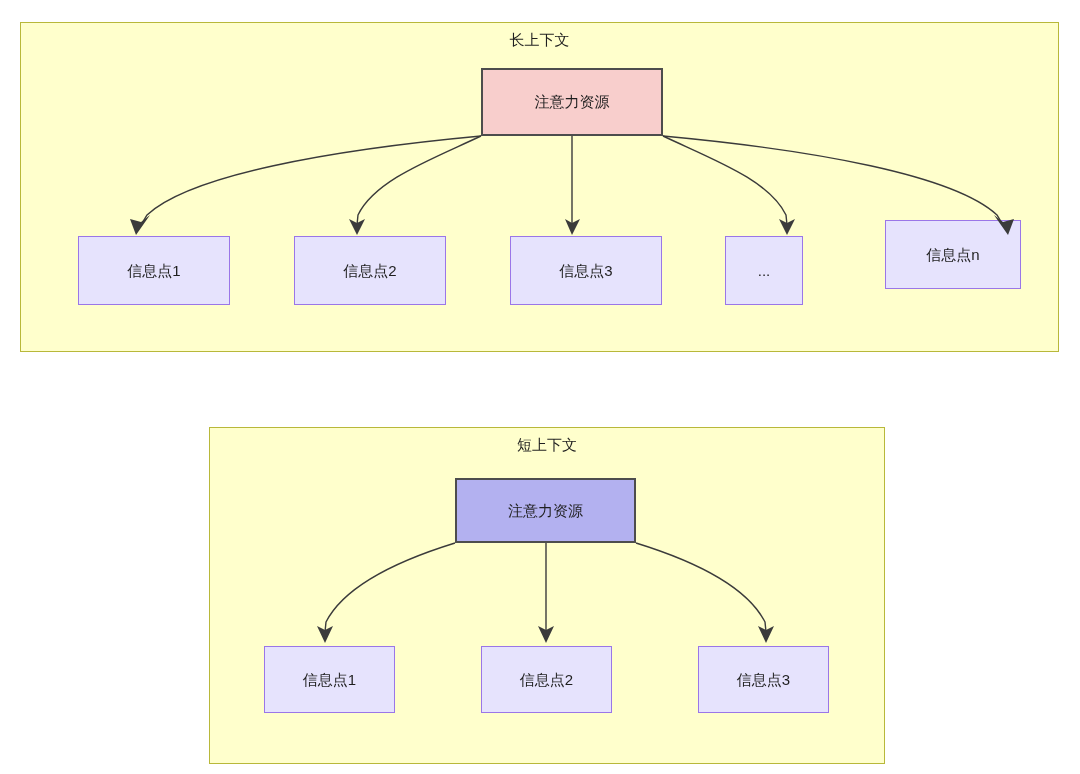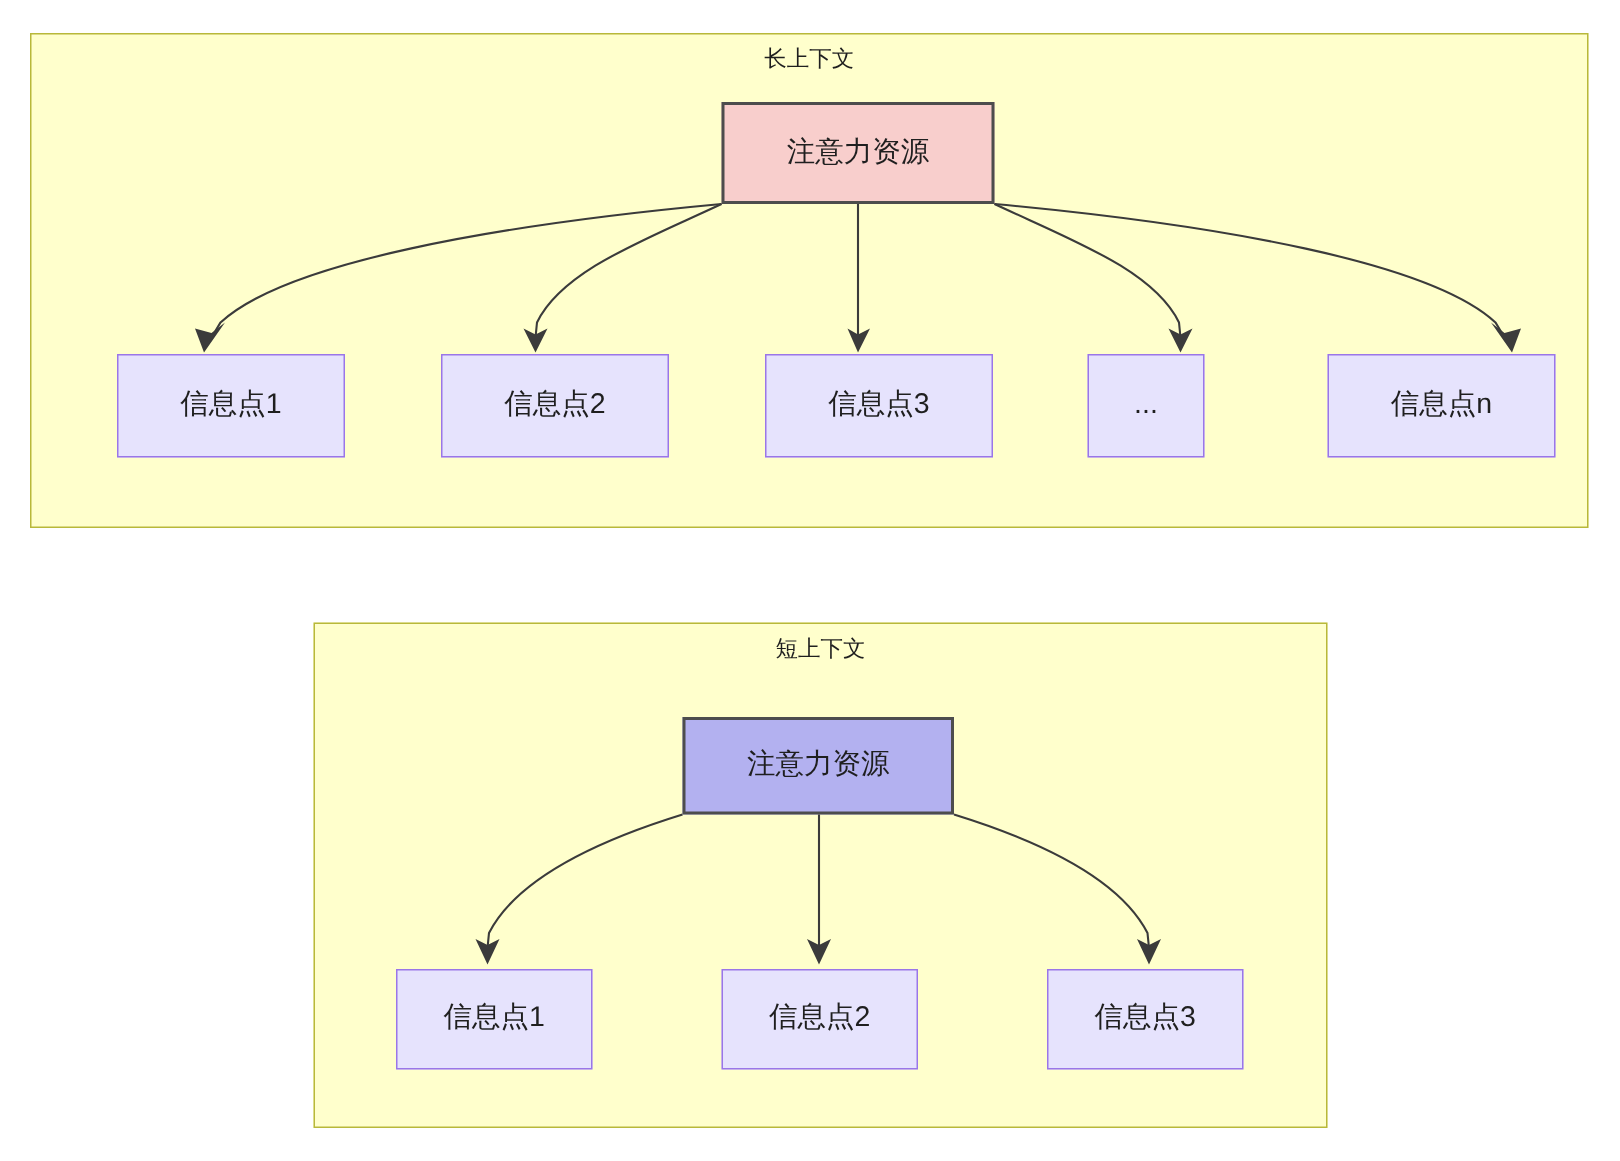--- a/index.html
+++ b/index.html
@@ -36,21 +36,21 @@
     color: #1f1f1f;
     line-height: 18px;
     white-space: nowrap;
   }
   .node {
     position: absolute;
     box-sizing: border-box;
     display: flex;
     align-items: center;
     justify-content: center;
-    font-size: 19px;
+    font-size: 15px;
     color: #1f1f1f;
     line-height: 1.2;
     white-space: nowrap;
   }
   .node-attention-long {
     background: #f8cecc;
     border: 2px solid #4d4d4d;
   }
   .node-attention-short {
     background: #b3b1f0;
@@ -97,25 +97,25 @@
   </div>
   <div class="node node-info" style="left:281px; top:236px; width:152px; height:69px;">
     <span>信息点2</span>
   </div>
   <div class="node node-info" style="left:497px; top:236px; width:152px; height:69px;">
     <span>信息点3</span>
   </div>
   <div class="node node-info" style="left:712px; top:236px; width:78px; height:69px;">
     <span>...</span>
   </div>
-  <div class="node node-info" style="left:872px; top:236px; width:152px; height:69px;justify-content:center;">
+  <div class="node node-info" style="left:872px; top:220px; width:136px; height:69px;justify-content:center;">
     <span>信息点n</span>
   </div>
 
-  <div class="panel" style="left:209px; top:415px; width:676px; height:337px;">
+  <div class="panel" style="left:209px; top:427px; width:676px; height:337px;">
     <div class="panel-title" style="top:8px;">短上下文</div>
   </div>
 
   <div class="node node-attention-short" style="left:455px; top:478px; width:181px; height:65px;">
     <span>注意力资源</span>
   </div>
 
   <div class="node node-info" style="left:251px; top:646px; width:131px; height:67px;">
     <span>信息点1</span>
   </div>

